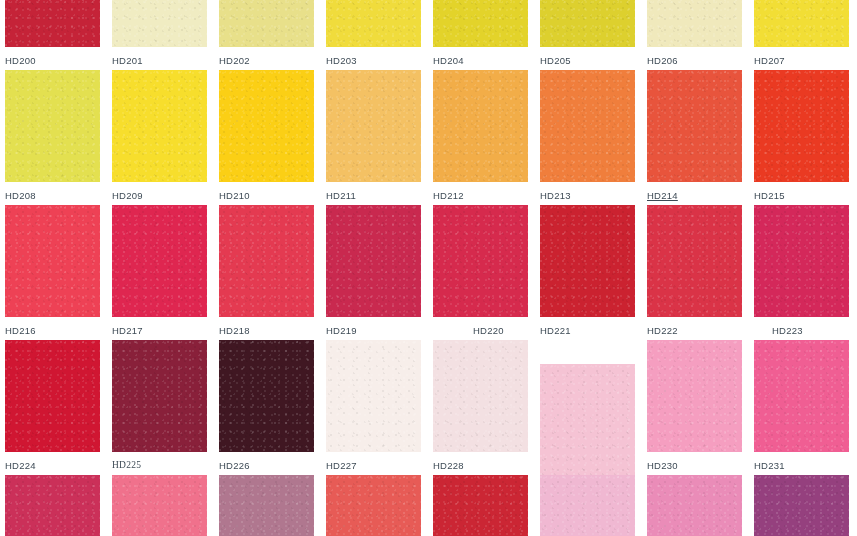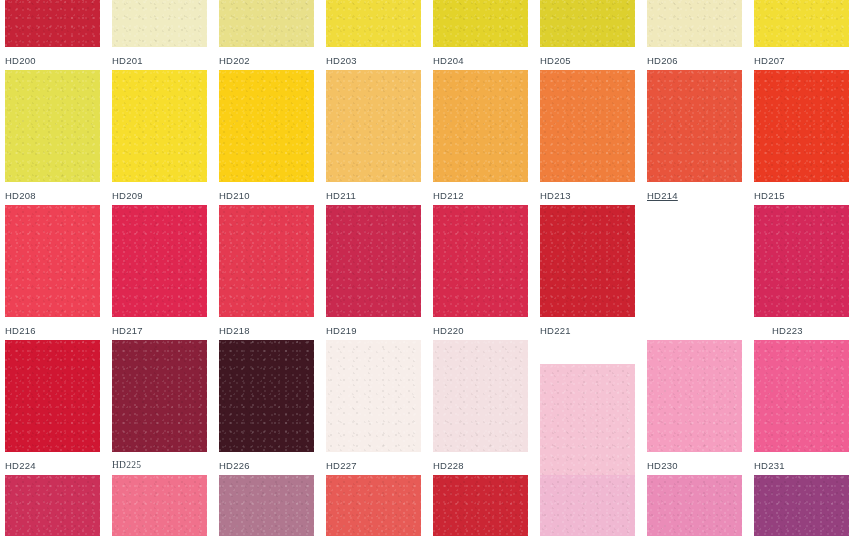--- a/index.html
+++ b/index.html
@@ -158,25 +158,29 @@
       <div class="swatch-cell" style="left: 219px;">
         <div class="swatch-chip" title="#e43a51" style="background: rgb(228, 58, 81);"></div>
         <span class="swatch-label" style="color: rgb(61, 74, 85);">HD218</span>
       </div>
       <div class="swatch-cell" style="left: 326px;">
         <div class="swatch-chip" title="#c9294f" style="background: rgb(201, 41, 79);"></div>
         <span class="swatch-label" style="color: rgb(61, 74, 85);">HD219</span>
       </div>
       <div class="swatch-cell" style="left: 433px;">
         <div class="swatch-chip" title="#d62a4d" style="background: rgb(214, 42, 77);"></div>
-        <span class="swatch-label" style="color: rgb(61, 74, 85);">HD220</span>
+        <span class="swatch-label" style="color: rgb(61, 74, 85); margin-left: 40px;">HD220</span>
       </div>
       <div class="swatch-cell" style="left: 540px;">
         <div class="swatch-chip" title="#cb2230" style="background: rgb(203, 34, 48);"></div>
         <span class="swatch-label" style="color: rgb(61, 74, 85);">HD221</span>
+      </div>
+      <div class="swatch-cell" style="left: 647px;">
+        <div class="swatch-chip" title="#da3347" style="background: rgb(218, 51, 71);"></div>
+        <span class="swatch-label" style="color: rgb(61, 74, 85);">HD222</span>
       </div>
       <div class="swatch-cell" style="left: 754px;">
         <div class="swatch-chip" title="#d4285a" style="background: rgb(212, 40, 90);"></div>
         <span class="swatch-label" style="color: rgb(61, 74, 85); padding-left: 18px;">HD223</span>
       </div>
     </div>
     <div class="swatch-row row-3">
       <div class="swatch-cell" style="left: 5px;">
         <div class="swatch-chip" title="#d01632" style="background: rgb(208, 22, 50);"></div>
         <span class="swatch-label" style="color: rgb(61, 74, 85);">HD224</span>

